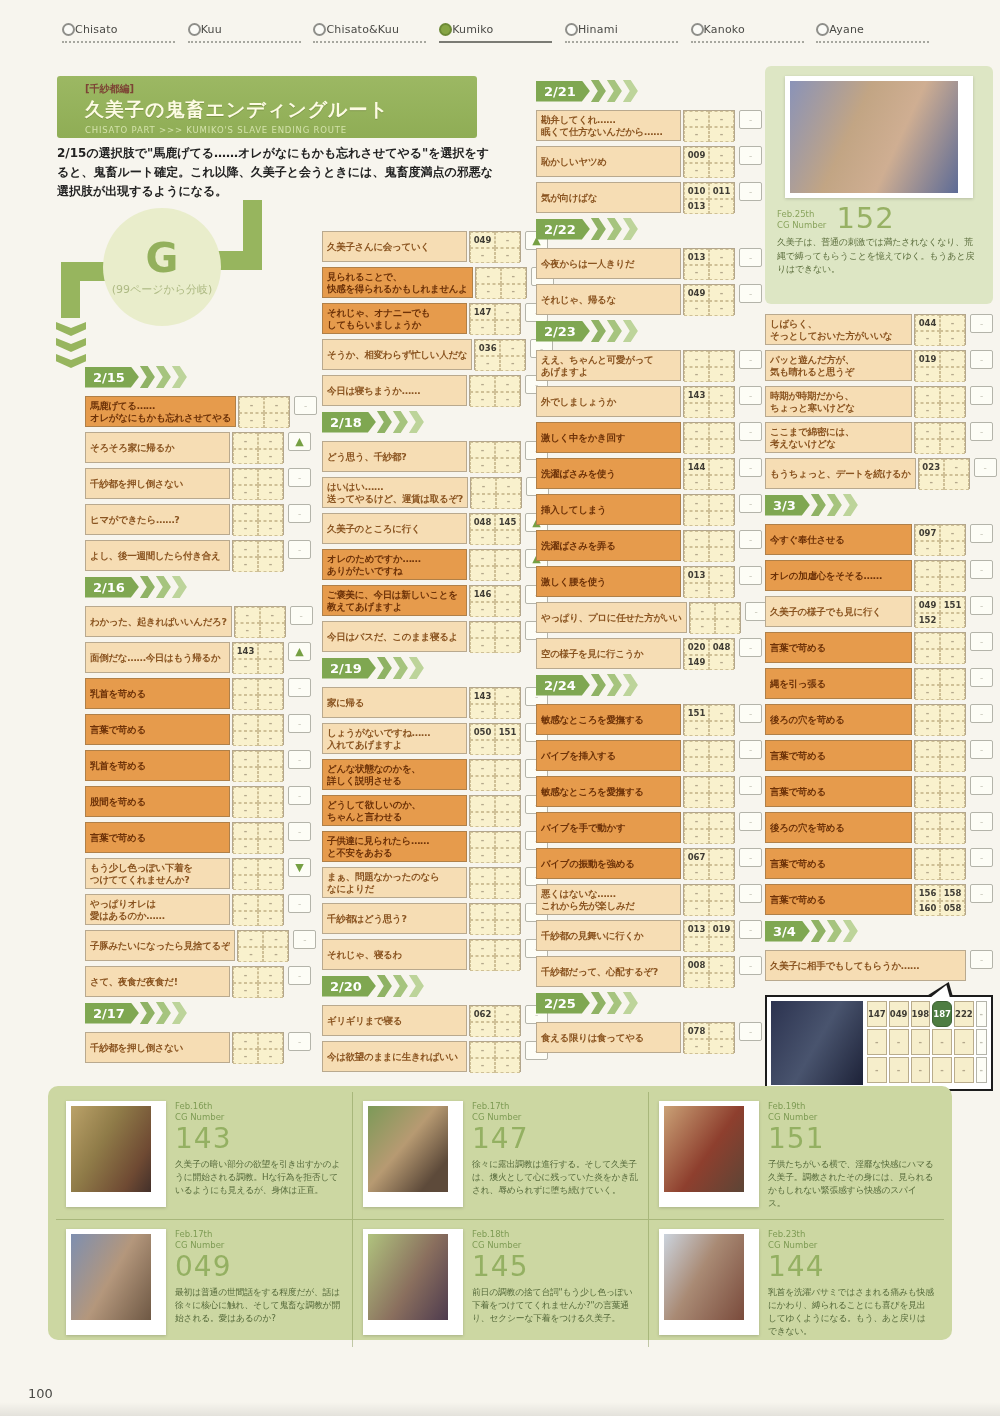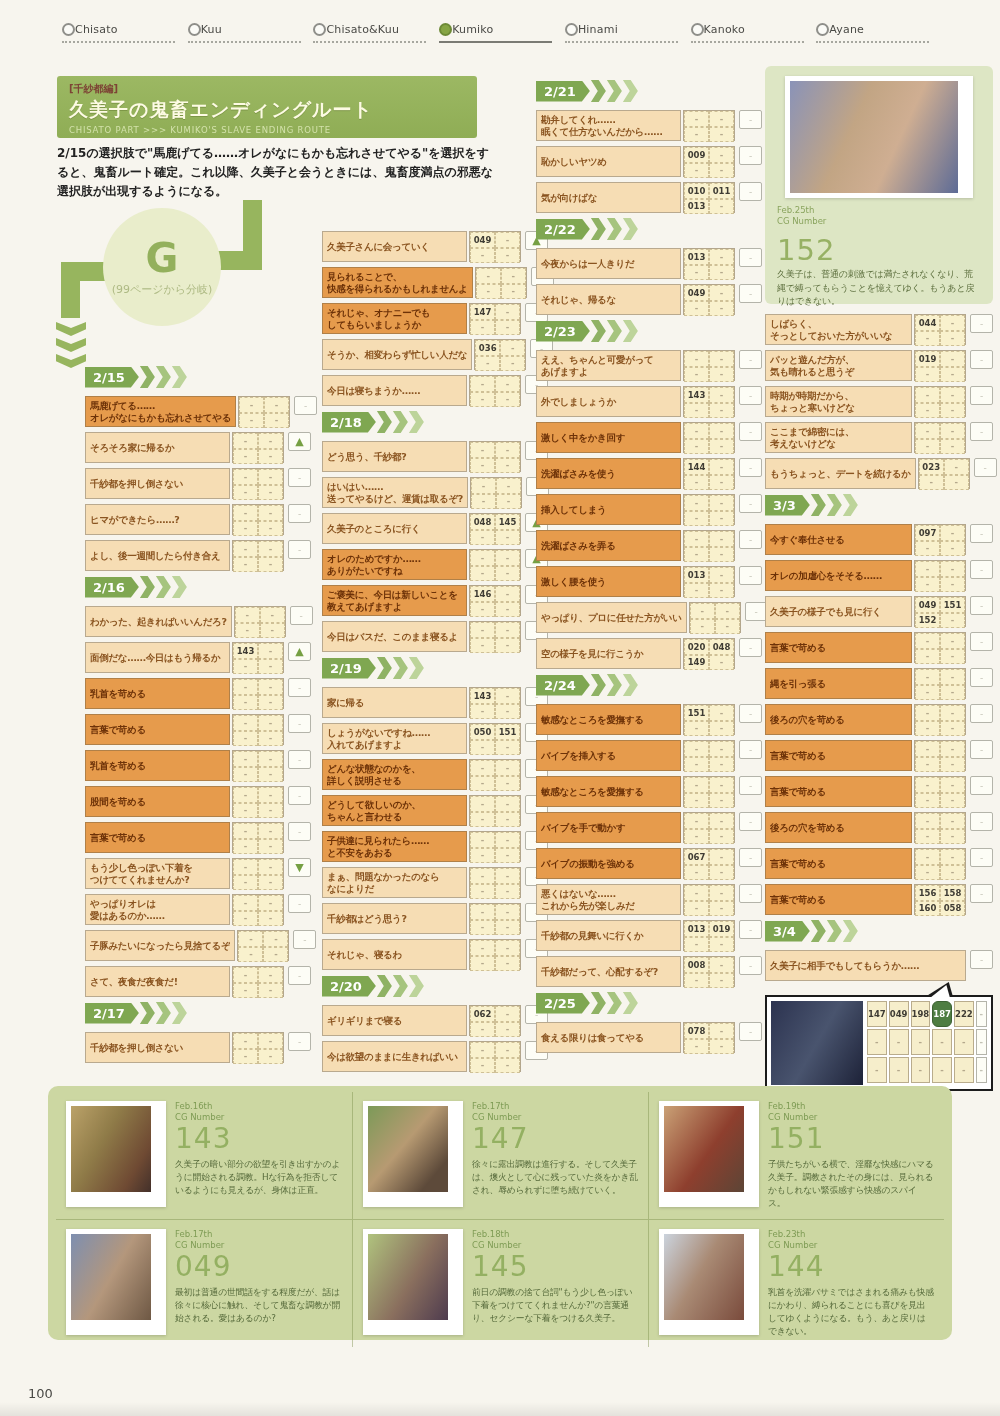--- a/index.html
+++ b/index.html
@@ -13,21 +13,21 @@
   #tabbar{position:absolute;left:60px;top:14px;width:880px;height:36px;display:flex;}
   .tab{flex:1;display:flex;flex-direction:column;justify-content:flex-start;padding:4px 6px 0 2px;}
   .tab-top{display:flex;align-items:flex-end;gap:0;height:18px;}
   .tab-circle{width:13px;height:13px;border-radius:50%;border:2px solid #8f8f8a;background:#fbfbf7;box-sizing:border-box;}
   .tab.active .tab-circle{background:#86a544;border-color:#6d8a36;}
   .tab-label{font-size:11px;color:#4a4a46;letter-spacing:.2px;}
   .tab-line{margin-top:5px;border-bottom:2px dotted #a7a79f;width:96%;}
   .tab.active .tab-line{border-bottom:2px solid #7b7b74;}
   
   #headerbox{position:absolute;left:57px;top:76px;width:420px;height:62px;
-    background:linear-gradient(180deg,#9cb863,#8fad55);border-radius:3px;padding:6px 12px;box-sizing:border-box;}
+    background:linear-gradient(180deg,#9cb863,#8fad55);border-radius:3px;padding:6px 28px;box-sizing:border-box;}
   #header-tag{font-size:10px;font-weight:bold;color:#7d4435;}
   #header-title{font-size:19px;font-weight:bold;color:#fdfbe4;letter-spacing:1px;margin-top:1px;text-shadow:0 1px 0 rgba(90,110,40,.4);}
   #header-sub{font-size:8.5px;color:#d3e2ab;letter-spacing:.8px;margin-top:2px;}
   #intro{position:absolute;left:57px;top:144px;width:438px;font-size:12px;line-height:19px;font-weight:bold;color:#222;}
   
   #flow{position:absolute;left:57px;top:200px;width:235px;height:175px;}
   .pipe{position:absolute;background:#97b55e;}
   .chevdown{position:absolute;width:30px;height:14px;background:#97b55e;
     clip-path:polygon(0 0,50% 42%,100% 0,100% 52%,50% 100%,0 52%);}
   #flow-arrowhead{position:absolute;left:126px;top:49px;width:26px;height:36px;background:#97b55e;
@@ -60,21 +60,21 @@
     font-size:8.5px;font-weight:bold;color:#3f3c34;background:#f9f1cd;}
   .cell.dash{color:#b4a88c;}
   .extra{width:21px;height:17px;margin-left:4px;background:#fdfdf6;border:1px solid #b4b4aa;border-radius:2px;
     display:flex;align-items:center;justify-content:center;font-size:9px;color:#c4c3b6;flex:none;}
   .extra .arr{font-size:11px;line-height:11px;color:#76a043;}
   
   #cg-card{background:#dde6c4;border-radius:6px;padding:10px 12px;box-sizing:border-box;height:238px;margin-bottom:10px;}
   .polaroid{background:#fff;padding:5px;box-shadow:0 1px 3px rgba(0,0,0,.18);}
   #cg-card .polaroid{width:178px;margin:0 auto;}
   #cg-card .pimg{width:168px;height:112px;}
-  .cardinfo{display:flex;gap:10px;margin-top:7px;flex-direction:column;}
+  .cardinfo{display:flex;align-items:flex-end;gap:10px;margin-top:7px;}
   .carddate{font-size:8.5px;color:#8aa45e;line-height:11px;}
   .cardnum{font-size:29px;color:#97b164;line-height:26px;letter-spacing:1px;}
   .cardtext{font-size:9px;line-height:13.5px;color:#5f7140;margin-top:5px;letter-spacing:-.2px;}
   
   #route-box{position:relative;margin-top:14px;border:2px solid #1c1c1c;background:#fff;padding:4px;display:flex;gap:4px;box-sizing:border-box;}
   #route-box .tail{position:absolute;top:-15px;right:38px;width:28px;height:15px;}
   #route-box .tail:before{content:"";position:absolute;inset:0;background:#1c1c1c;clip-path:polygon(85% 0,100% 100%,0 100%);}
   #route-box .tail:after{content:"";position:absolute;left:5px;top:3px;right:3px;bottom:-1px;background:#fff;clip-path:polygon(82% 0,100% 100%,0 100%);}
   #route-mini{width:92px;height:84px;flex:none;}
   #route-grid{display:grid;grid-template-columns:repeat(6,1fr);grid-auto-rows:26px;gap:2px;flex:1;}

